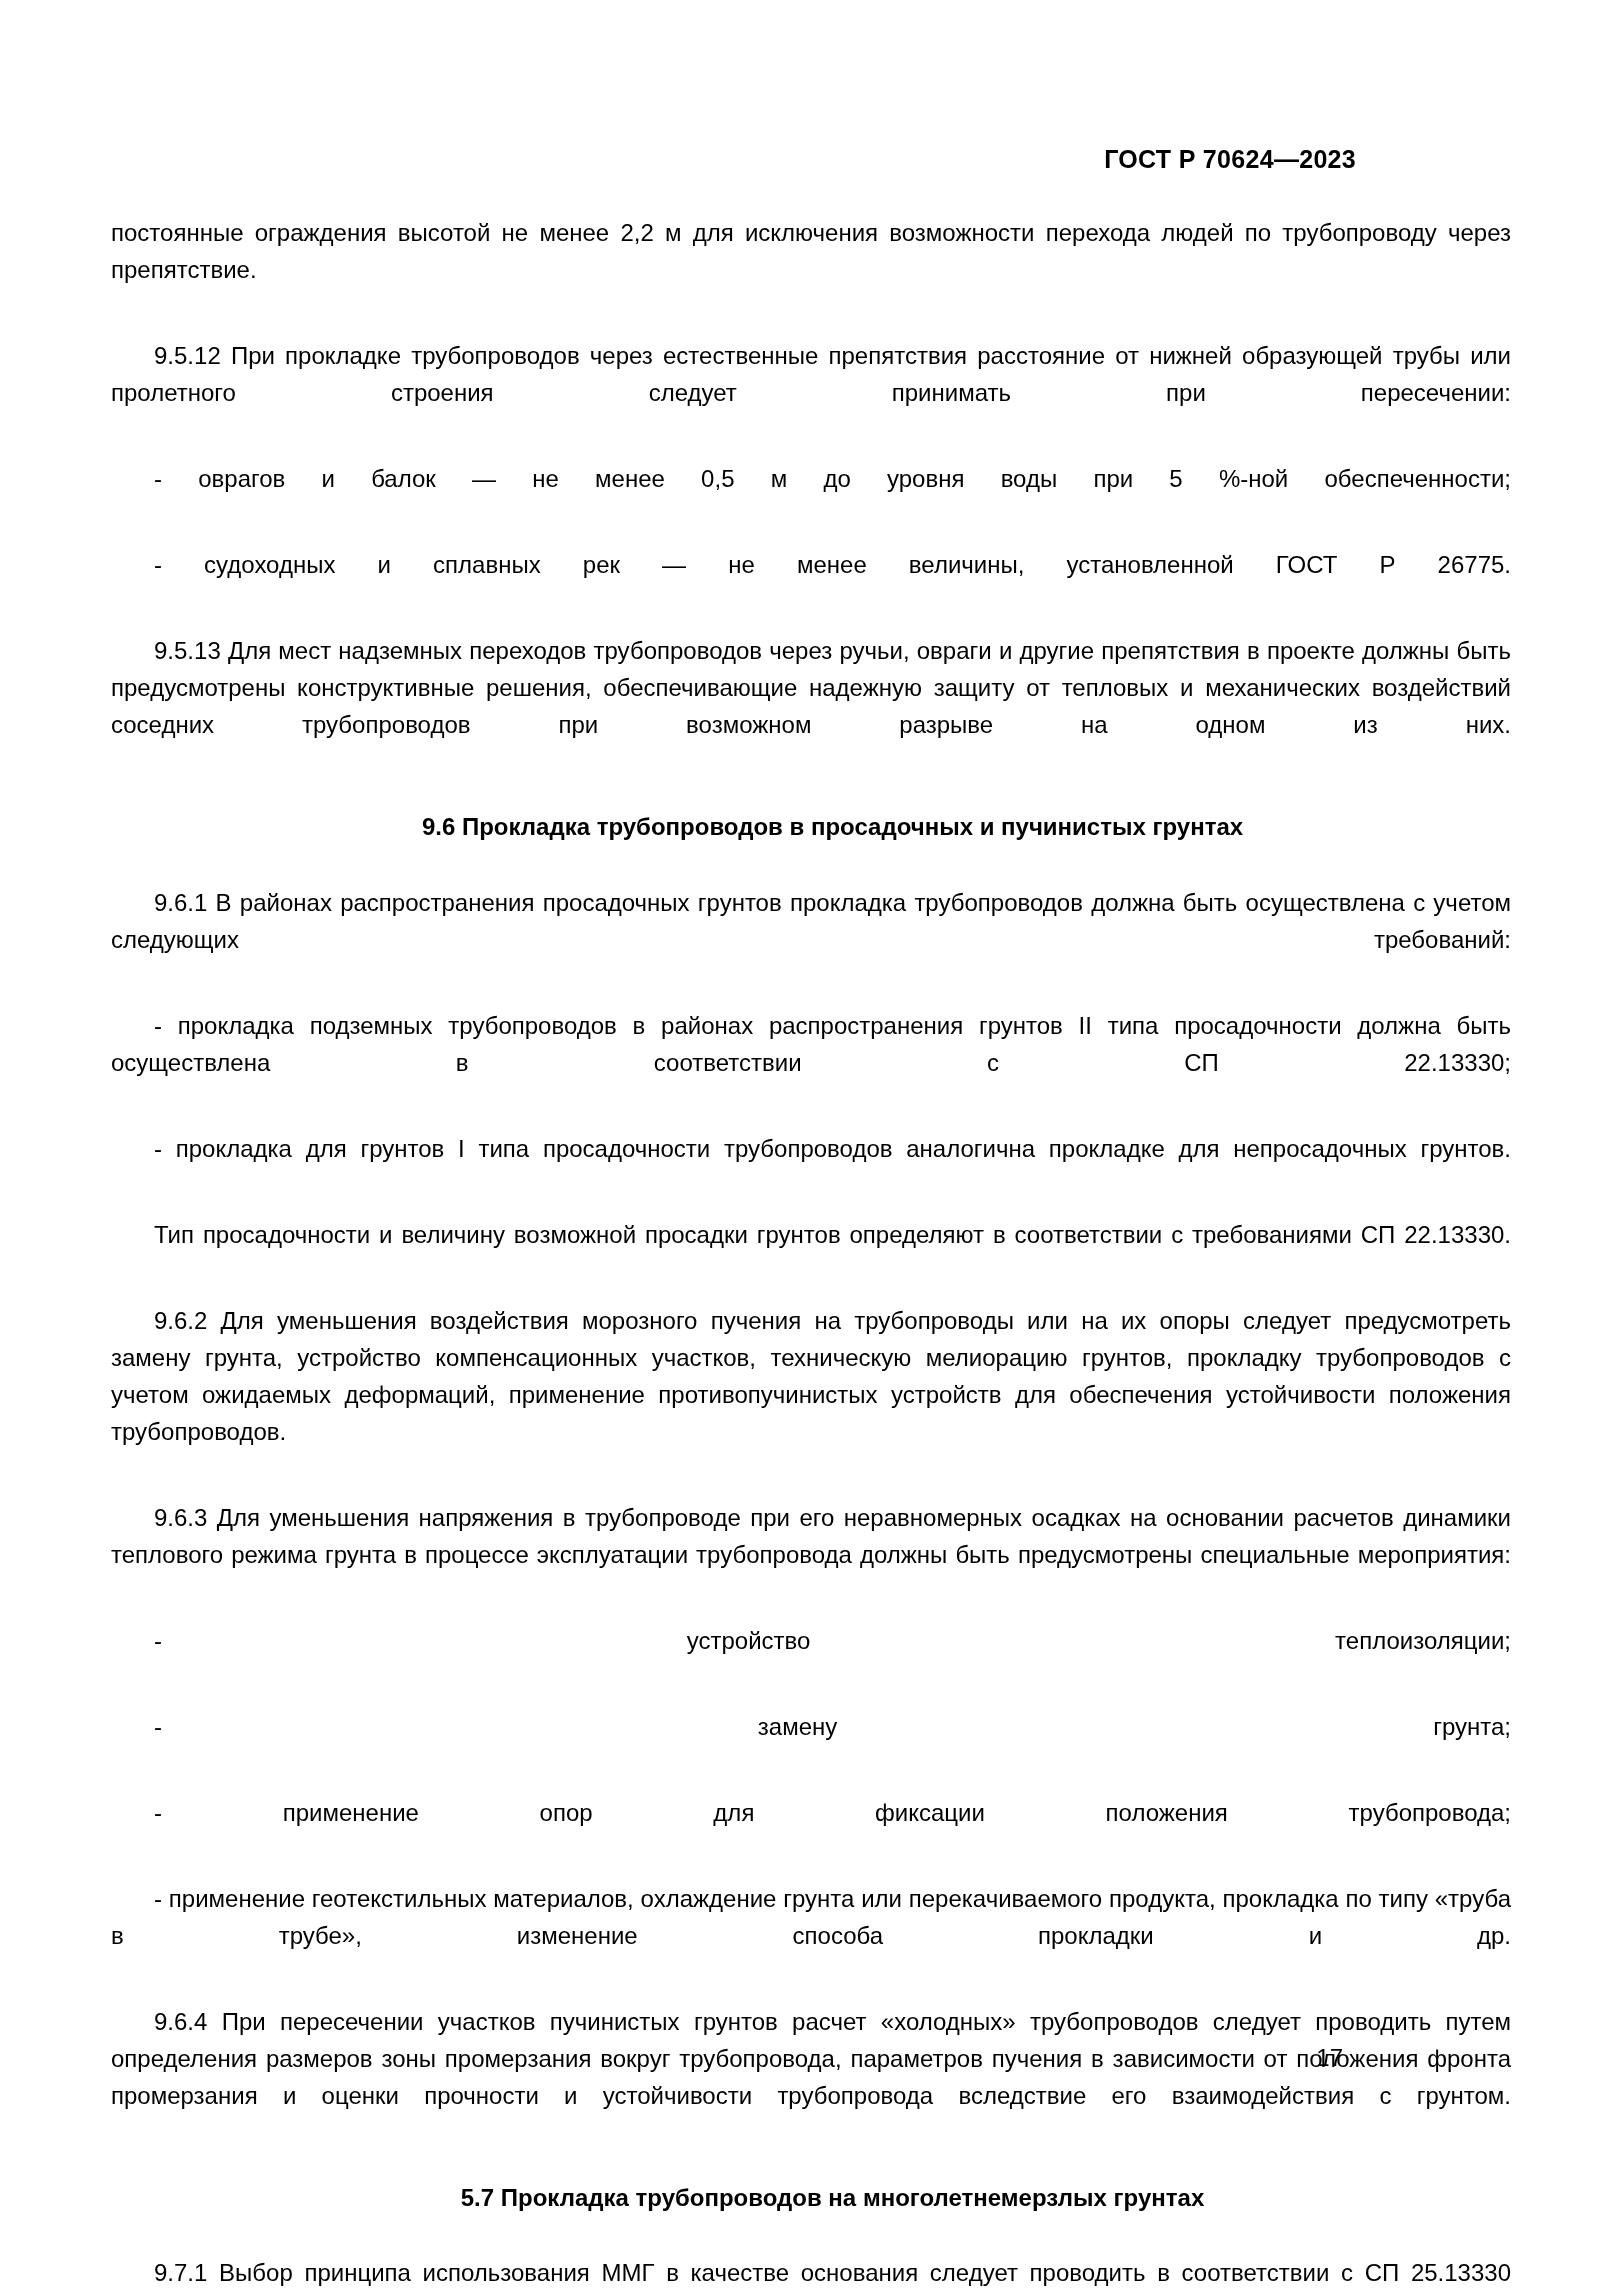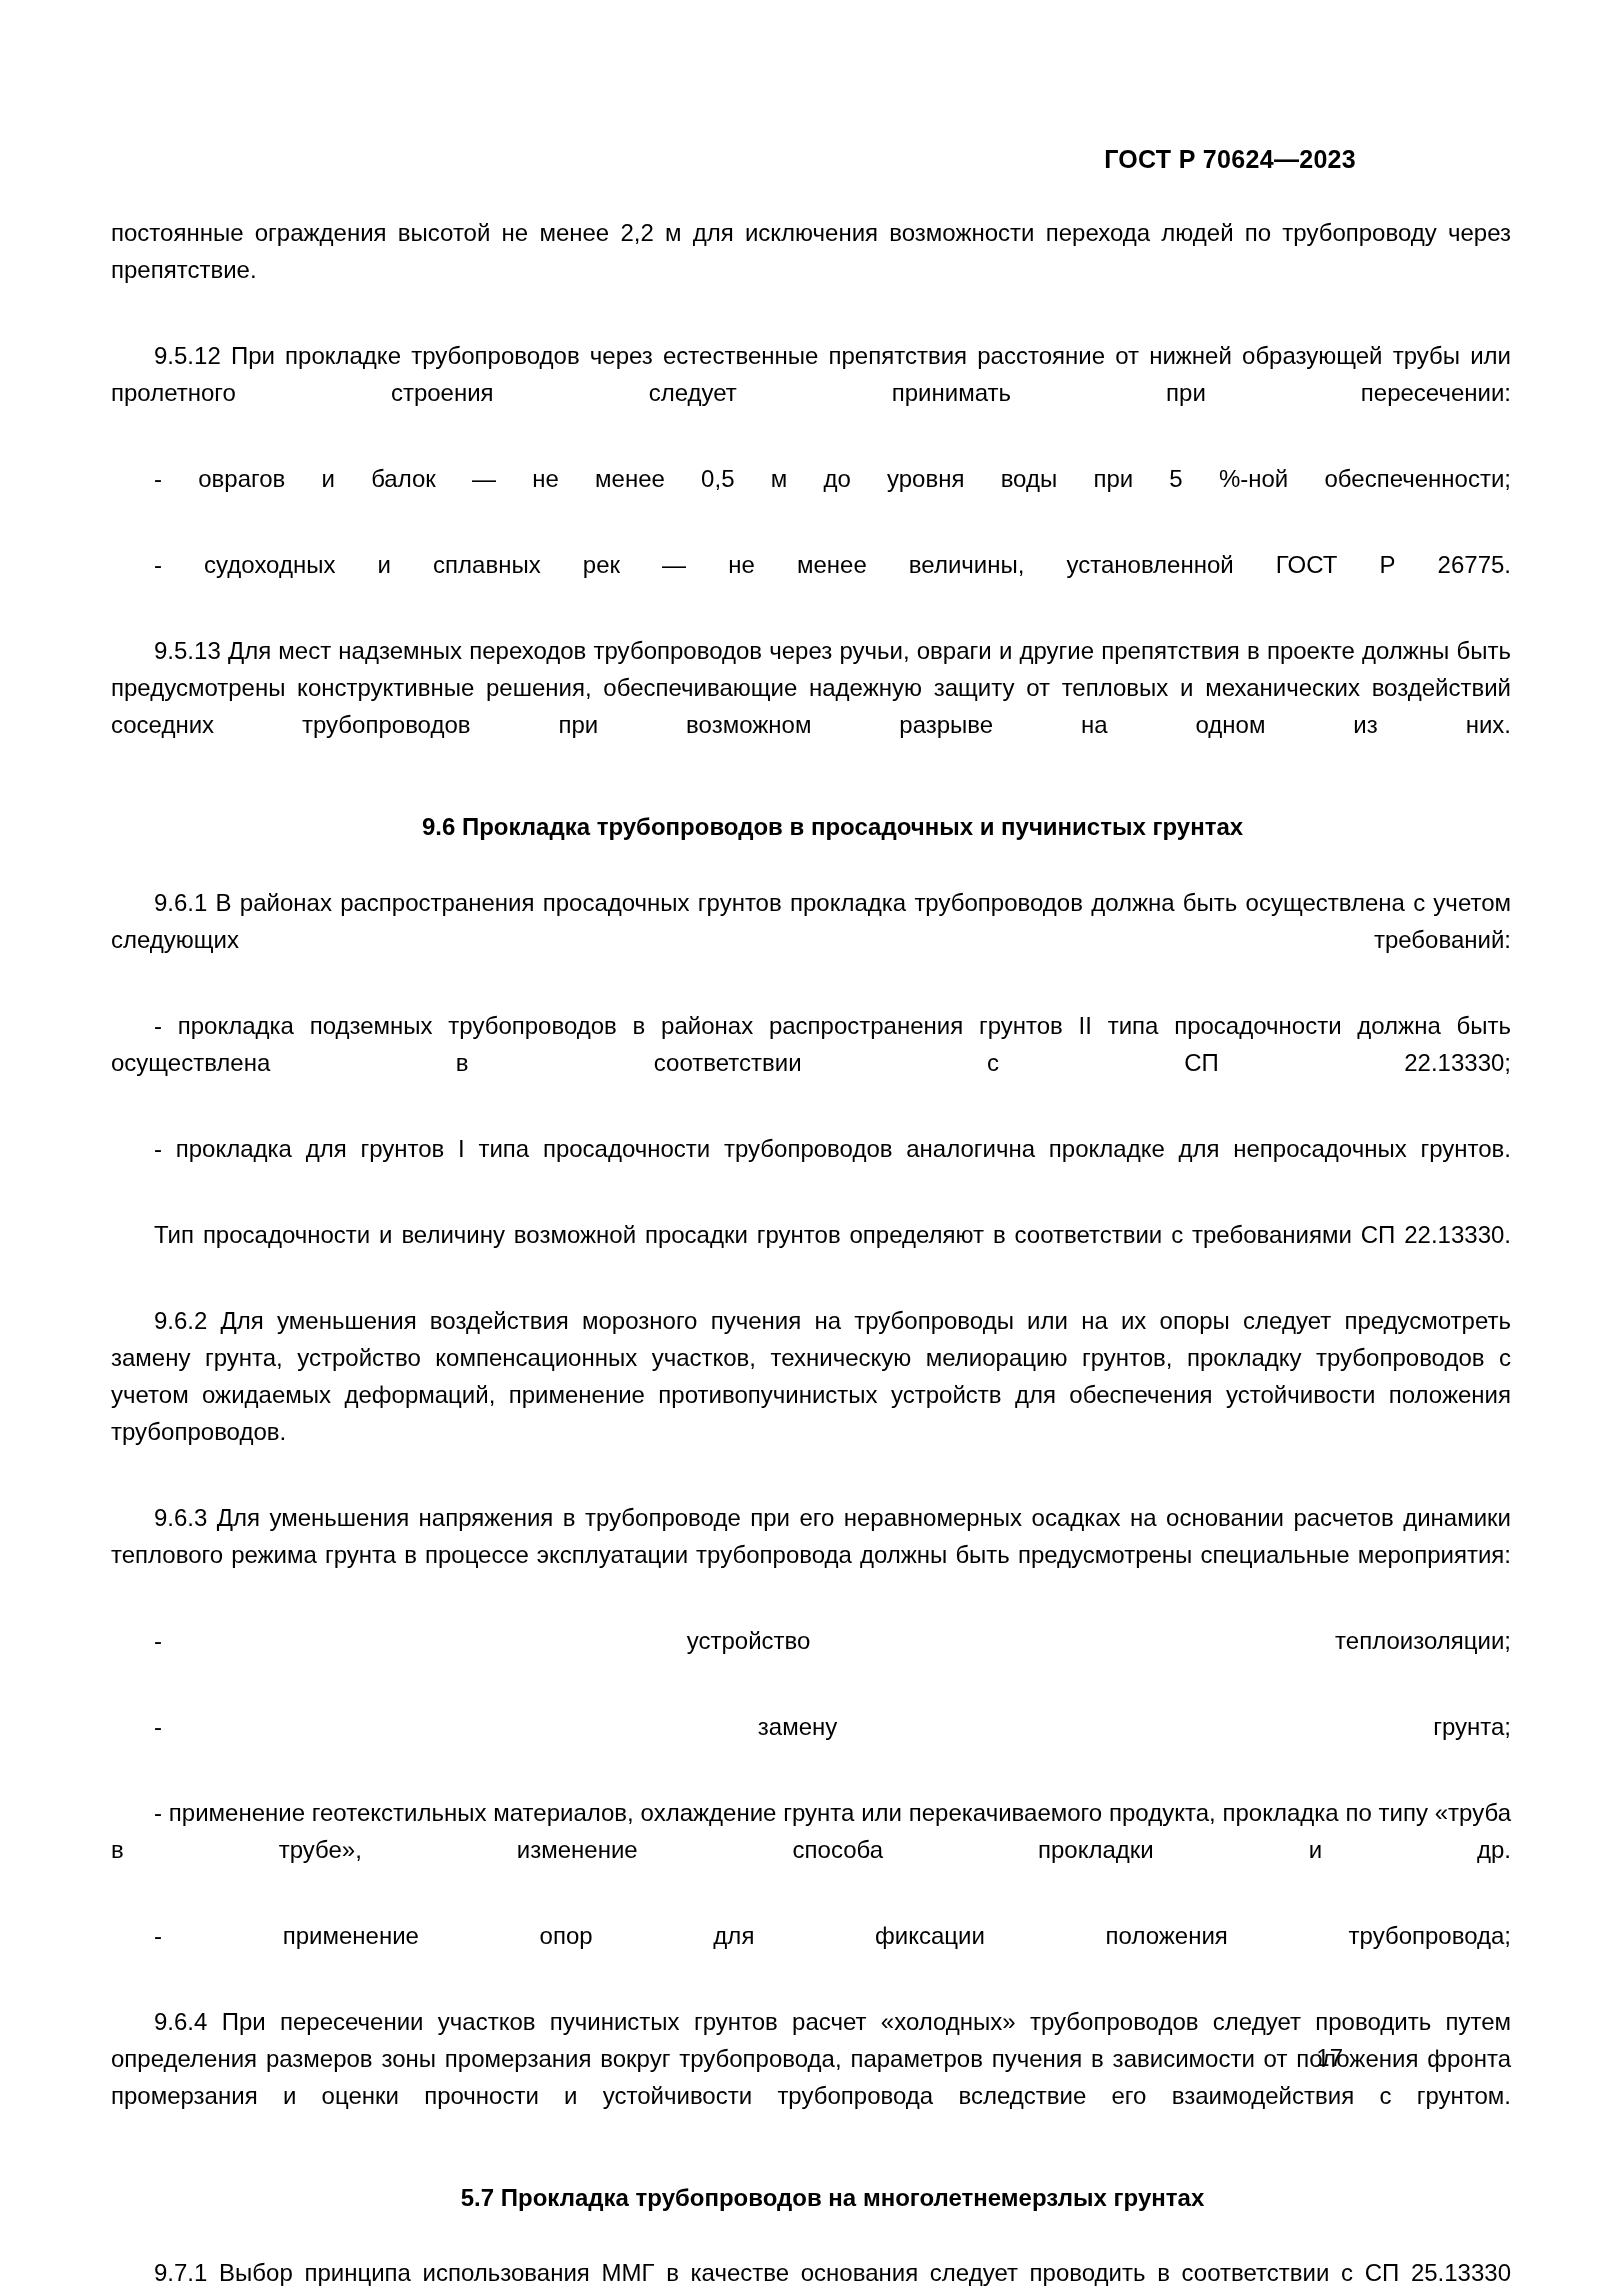--- a/index.html
+++ b/index.html
@@ -96,22 +96,22 @@
     <div class="sp-after-sec"></div>
 
     <p class="indent">9.6.1 В районах распространения просадочных грунтов прокладка трубопроводов должна быть осуществлена с учетом следующих требований:</p>
     <p class="indent">- прокладка подземных трубопроводов в районах распространения грунтов II типа просадочности должна быть осуществлена в соответствии с СП 22.13330;</p>
     <p class="indent">-  прокладка для грунтов I типа просадочности трубопроводов аналогична прокладке для непросадочных грунтов.</p>
     <p class="indent">Тип просадочности и величину возможной просадки грунтов определяют в соответствии с требованиями СП 22.13330.</p>
     <p class="indent">9.6.2 Для уменьшения воздействия морозного пучения на трубопроводы или на их опоры следует предусмотреть замену грунта, устройство компенсационных участков, техническую мелиорацию грунтов, прокладку трубопроводов с учетом ожидаемых деформаций, применение противопучинистых устройств для обеспечения устойчивости положения трубопроводов.</p>
     <p class="indent">9.6.3 Для уменьшения напряжения в трубопроводе при его неравномерных осадках на основании расчетов динамики теплового режима грунта в процессе эксплуатации трубопровода должны быть предусмотрены специальные мероприятия:</p>
     <p class="indent">- устройство теплоизоляции;</p>
     <p class="indent">- замену грунта;</p>
+    <p class="indent">- применение опор для фиксации положения трубопровода;</p>
     <p class="indent">- применение геотекстильных материалов, охлаждение грунта или перекачиваемого продукта, прокладка по типу «труба в трубе», изменение способа прокладки и др.</p>
-    <p class="indent">- применение опор для фиксации положения трубопровода;</p>
     <p class="indent">9.6.4 При пересечении участков пучинистых грунтов расчет «холодных» трубопроводов следует проводить путем определения размеров зоны промерзания вокруг трубопровода, параметров пучения в зависимости от положения фронта промерзания и оценки прочности и устойчивости трубопровода вследствие его взаимодействия с грунтом.</p>
 
     <div class="sp-before-sec"></div>
     <h2 class="section">5.7 Прокладка трубопроводов на многолетнемерзлых грунтах</h2>
     <div class="sp-after-sec"></div>
 
     <p class="indent">9.7.1 Выбор принципа использования ММГ в качестве основания следует проводить в соответствии с СП 25.13330 теплотехническим расчетом с учетом мерзлотно-грунтовых условий, способа и конструктивного решения прокладки трубопровода, режима его эксплуатации, прогноза локальных и общих изменений инженерно-геокриологических условий и свойств грунтов основания и мероприятий по охране окружающей среды.</p>
 
   </div>
 

